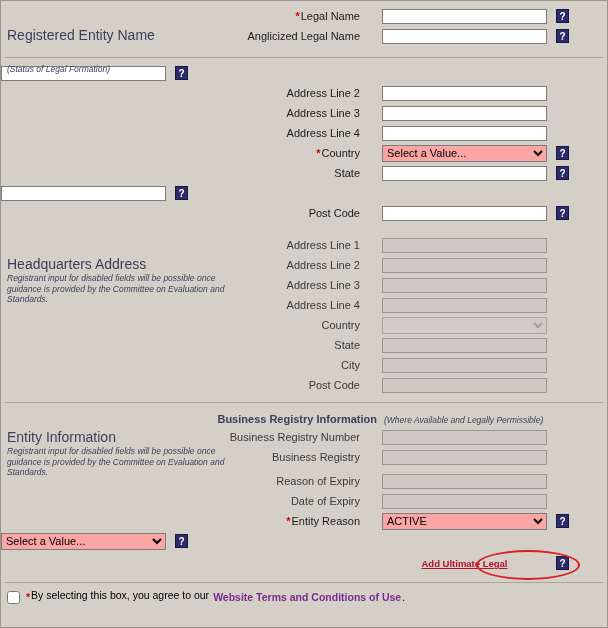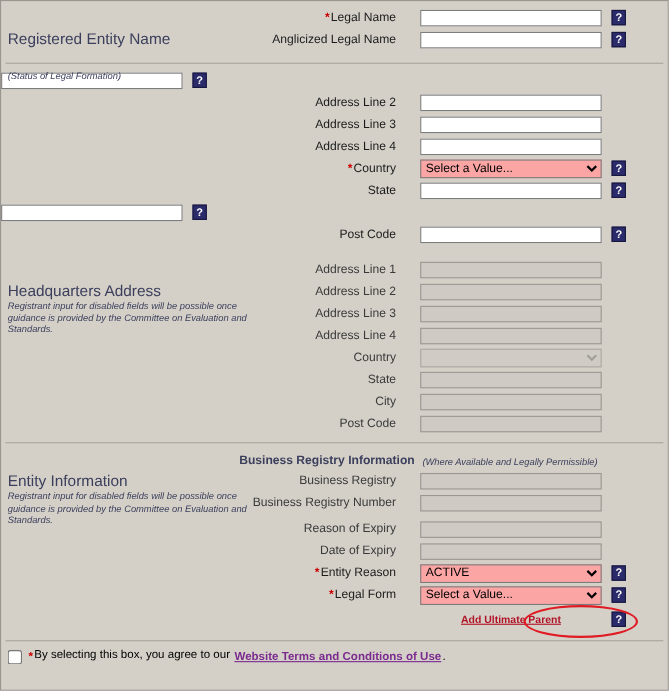--- a/index.html
+++ b/index.html
@@ -177,21 +177,20 @@
   }
   .terms input[type=checkbox] {
     width: 13px;
     height: 13px;
     margin: 0 6px 0 0;
   }
   .terms .star { color: #cc0000; font-weight: bold; }
   .terms a {
     color: #7b2a8f;
     font-weight: bold;
-    text-decoration: underline;
     cursor: pointer;
     margin: 0 1px;
   }
   .spacer-lines { height: 4px; }
   .sec-body { position: relative; }
   .hdr-block { position: absolute; left: 0; top: 0; width: 300px; }
 </style>
 </head>
 <body>
 
@@ -342,27 +341,27 @@
         <div class="sec-title">Entity Information</div>
         <div class="sec-note">Registrant input for disabled fields will be possible once guidance is provided by the Committee on Evaluation and Standards.</div>
       </div>
 
       <div class="subhead">
         <div class="t">Business Registry Information</div>
         <div class="sub">(Where Available and Legally Permissible)</div>
       </div>
 
       <div class="row">
+        <div class="lbl dim">Business Registry Number</div>
+        <input class="txt" type="text" disabled="" value="" style="">
+        <div class="help spacer"></div>
+      </div>
+
+      <div class="row">
         <div class="lbl dim">Business Registry</div>
-        <input class="txt" type="text" disabled="" value="" style="">
-        <div class="help spacer"></div>
-      </div>
-
-      <div class="row">
-        <div class="lbl dim">Business Registry Number</div>
         <input class="txt" type="text" disabled="" value="" style="">
         <div class="help spacer"></div>
       </div>
 
       <div class="spacer-lines"></div>
 
 
       <div class="row">
         <div class="lbl dim">Reason of Expiry</div>
         <input class="txt" type="text" disabled="" value="" style="">
@@ -377,31 +376,30 @@
 
       <div class="row">
         <div class="lbl"><span class="req">*</span><span>Entity Reason</span></div>
         <select class="sel">
           <option>ACTIVE</option>
         </select>
         <div class="help">?</div>
       </div>
 
       <div class="row">
-        <div class="lbl"><span class="req">*</span><span>Legal Form</span></div>
         <select class="sel">
           <option>Select a Value...</option>
         </select>
         <div class="help">?</div>
       </div>
 
       <div class="parent-row">
         <div class="lbl" style="text-align:right;padding-right:5px;"></div>
         <div style="width:165px;text-align:center;">
-          <span class="parent-link">Add Ultimate Parent</span>
+          <span class="parent-link">Add Ultimate Legal</span>
         </div>
         <div class="help">?</div>
         <div class="oval" style="left:475px; top:-4px; width:100px; height:26px;"></div>
       </div>
     </div>
   </div>
 
   <div class="sec-divider" style="margin-top:4px;"></div>
 
   <div class="terms">

